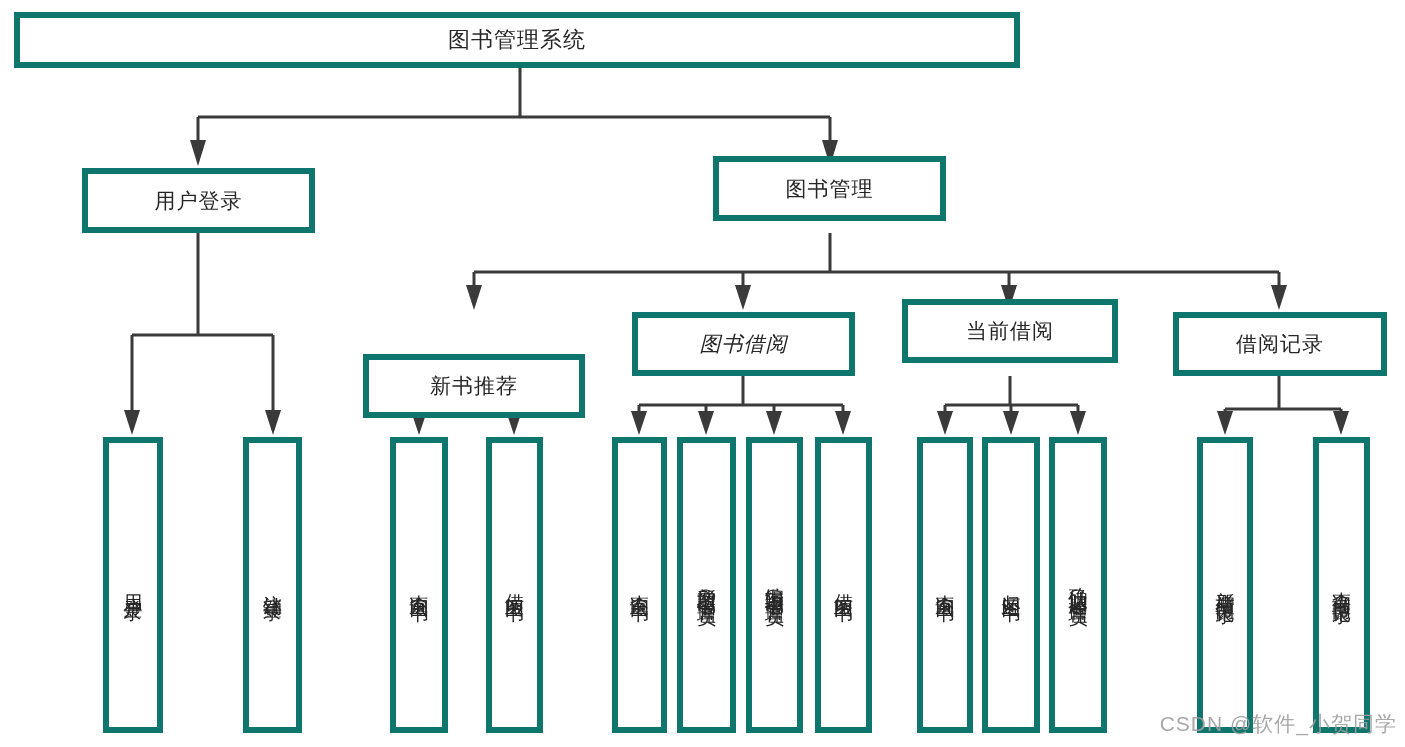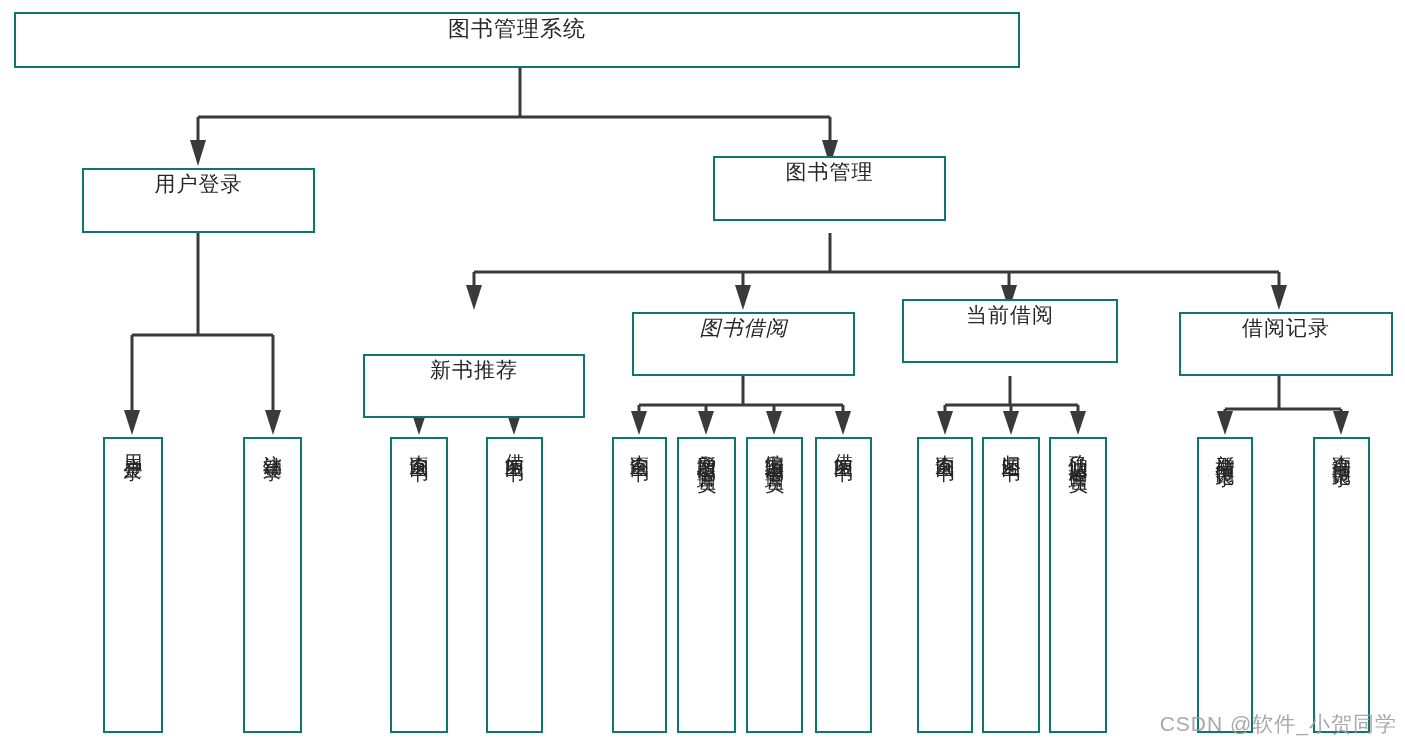--- a/index.html
+++ b/index.html
@@ -17,25 +17,25 @@
   }
   .wires {
     position: absolute;
     left: 0; top: 0;
     width: 1405px;
     height: 747px;
   }
   .node {
     position: absolute;
     box-sizing: border-box;
-    border: 2px solid #0f766e;
+    border: 6px solid #0f766e;
     background: #ffffff;
     color: #262626;
     display: flex;
-    align-items: flex-start;
+    align-items: center;
     justify-content: center;
     text-align: center;
   }
   .h-node { font-size: 21px; letter-spacing: 1px; }
   .root-node { font-size: 22px; letter-spacing: 1px; }
   .v-node { font-size: 19px; }
   .v-node .v-text {
     writing-mode: vertical-rl;
     text-orientation: mixed;
     letter-spacing: 3px;
@@ -44,21 +44,21 @@
   }
   
   .n-root   { left: 14px;  top: 12px;  width: 1006px; height: 56px; }
   
   .n-login  { left: 82px;  top: 168px; width: 233px;  height: 65px; }
   .n-mgmt   { left: 713px; top: 156px; width: 233px;  height: 65px; }
   
   .n-newbook { left: 363px;  top: 312px; width: 222px; height: 64px; margin-top: 42px; }
   .n-borrow  { left: 632px;  top: 312px; width: 223px; height: 64px; font-style: italic; }
   .n-current { left: 902px;  top: 299px; width: 216px; height: 64px; }
-  .n-record  { left: 1173px; top: 312px; width: 214px; height: 64px; margin-left: 6px; }
+  .n-record  { left: 1173px; top: 312px; width: 214px; height: 64px; }
   
   .leaf { top: 437px; height: 296px; }
   .n-l1  { left: 103px;  width: 60px; }
   .n-l2  { left: 243px;  width: 59px; }
   .n-l3  { left: 390px;  width: 58px; }
   .n-l4  { left: 486px;  width: 57px; }
   .n-l5  { left: 612px;  width: 55px; }
   .n-l6  { left: 677px;  width: 59px; }
   .n-l7  { left: 746px;  width: 57px; }
   .n-l8  { left: 815px;  width: 57px; }

